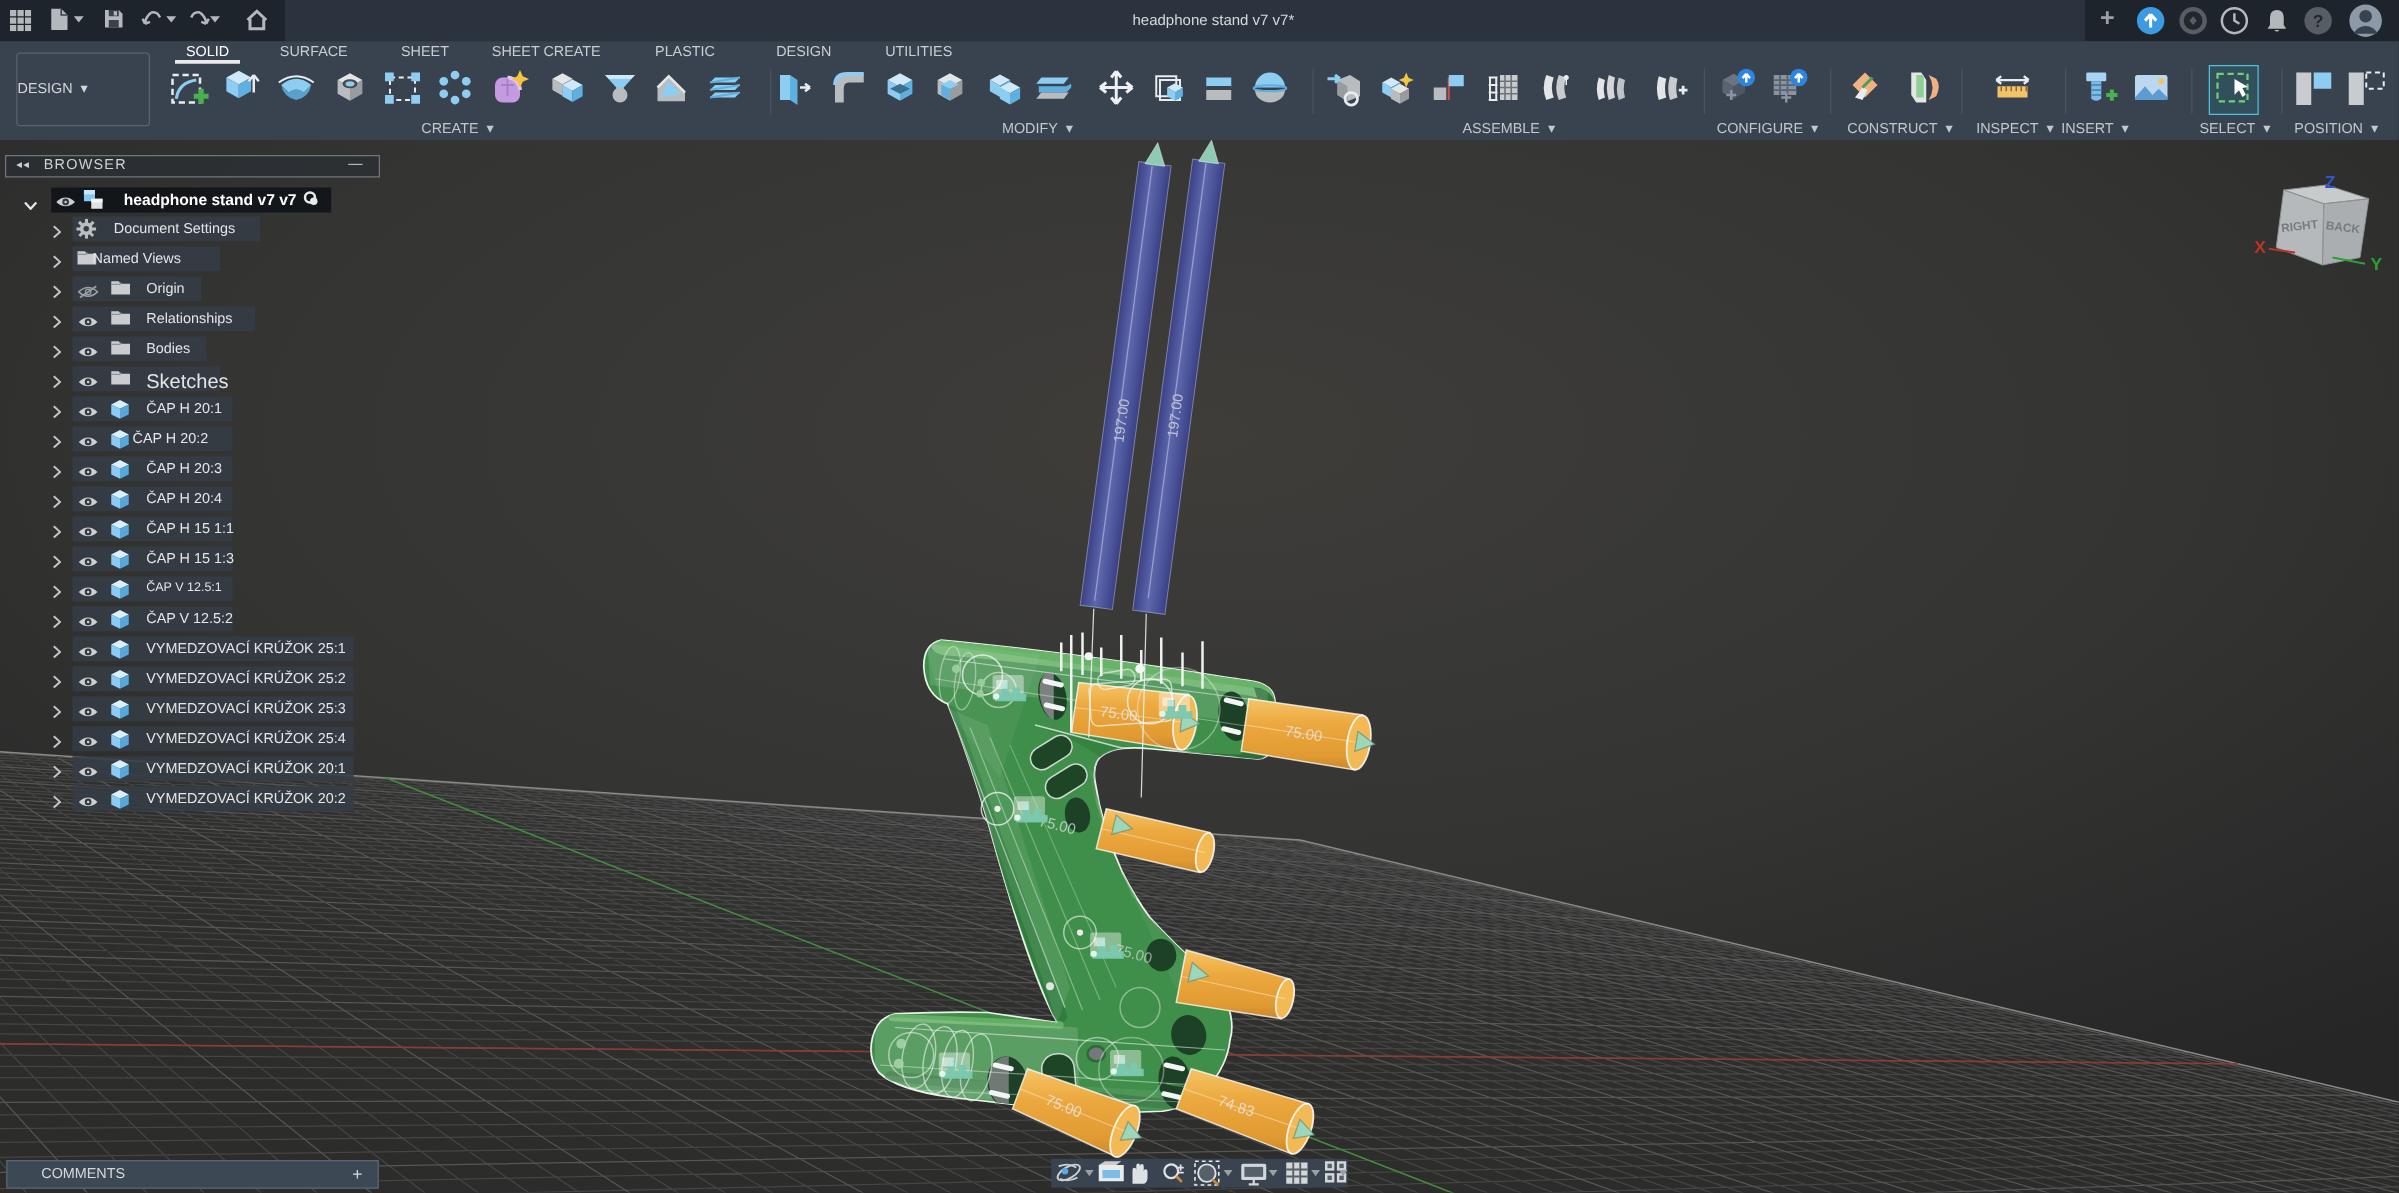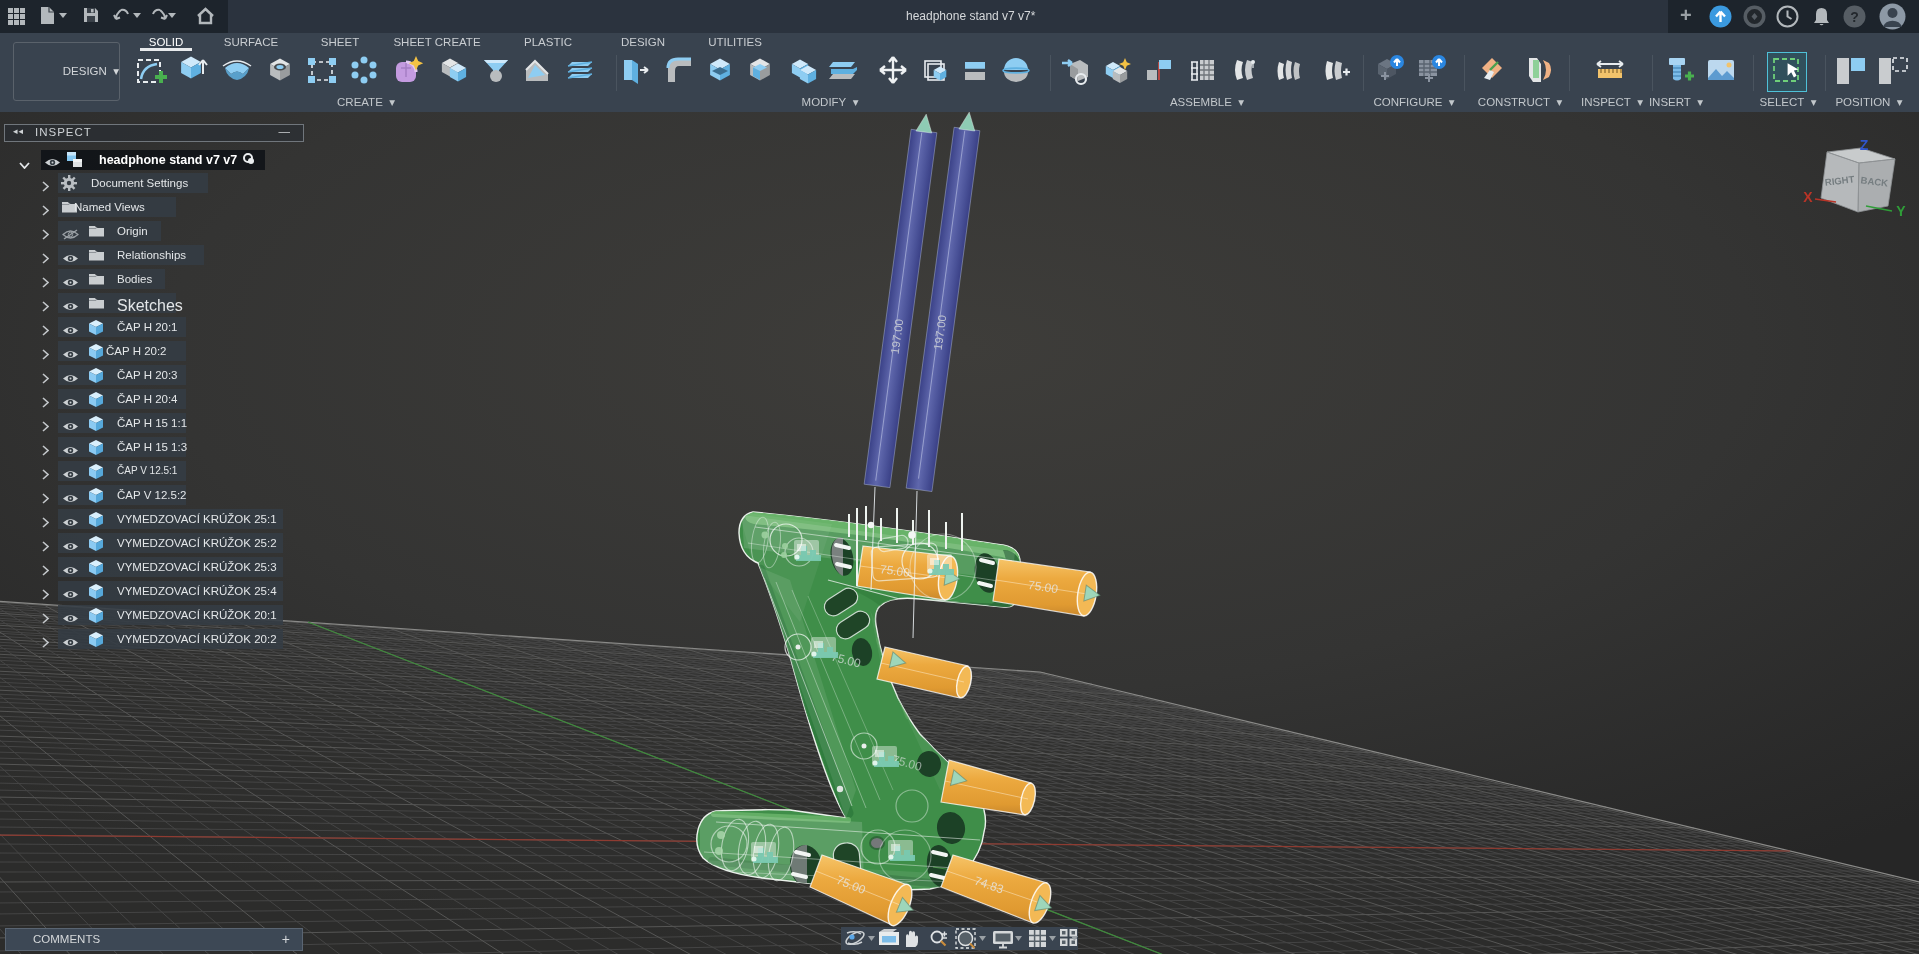--- a/index.html
+++ b/index.html
@@ -5,21 +5,21 @@
 html,body{width:1919px;height:954px;overflow:hidden;background:#2b2b2a;font-family:"Liberation Sans",sans-serif;}
 #titlebar{position:absolute;left:0;top:0;width:1919px;height:33px;background:#1d242c;}
 #doctab{position:absolute;left:228px;top:0;width:1440px;height:33px;background:#2b333e;}
 #toolbar{position:absolute;left:0;top:33px;width:1919px;height:79px;background:#39434f;}
 #viewport{position:absolute;left:0;top:112px;width:1919px;height:842px;}
 .ttxt{position:absolute;top:3px;font-size:12px;color:#cfd3d6;padding-left:20px;}
 .tabtxt{position:absolute;top:3px;font-size:11.5px;color:#c9cdd1;transform:translateX(-50%);white-space:nowrap}
 .grptxt{position:absolute;top:62px;font-size:11.5px;color:#c2c7cb;transform:translateX(-50%);white-space:nowrap}
 .sep{position:absolute;top:22px;height:36px;width:1px;background:#4a545f}
 .ticon{position:absolute;top:21px;width:34px;height:34px;transform:translateX(-50%)}
-#designbtn{position:absolute;left:13px;top:9px;width:107px;height:59px;border:1px solid #5a626b;border-radius:3px;color:#d3d6d9;font-size:11.5px;text-align:right;line-height:57px}
+#designbtn{position:absolute;left:13px;top:9px;width:107px;height:59px;border:1px solid #5a626b;border-radius:3px;color:#d3d6d9;font-size:11.5px;text-align:left;line-height:57px}
 #browser{position:absolute;left:0;top:112px;width:320px;}
 #bheader{position:absolute;left:4px;top:12px;width:300px;height:18px;border:1px solid #70767c;background:rgba(40,46,52,.55);color:#ced2d5;font-size:11.5px;letter-spacing:1px;}
 #comments{position:absolute;left:5px;top:928px;width:298px;height:23px;background:#3d4855;border:1px solid #5a6572;color:#d5d8da;font-size:11.5px;line-height:21px}
 #navbar{position:absolute;left:841px;top:927px;width:237px;height:23px;background:#3a4450;}
 </style></head>
 <body>
 <div id="viewport">
 <svg width="1919" height="842" viewBox="0 112 1919 842">
 <defs>
 <radialGradient id="bgg" cx="50%" cy="28%" r="75%">
@@ -590,21 +590,21 @@
         <rect x="2" y="4" width="12" height="26" fill="#c9cccf"></rect>
         <rect x="16" y="4" width="14" height="13" fill="none" stroke="#e8ecef" stroke-width="1.6" stroke-dasharray="4 3"></rect>
       </svg></div>
 <div style="position:absolute;left:1767px;top:19px;width:40px;height:40px;background:#31505c;border:1px solid #4fc1d8;"><svg width="38" height="38" viewBox="0 0 38 38">
         <rect x="6" y="6" width="24" height="22" fill="none" stroke="#6fcf7a" stroke-width="1.8" stroke-dasharray="5 3"></rect>
         <path d="M24,18 l0,14 4,-4 3,6 3,-2 -3,-6 5,-1 Z" fill="#fff" transform="translate(-2,-6) scale(0.9)"></path>
       </svg></div>
 </div>
 <div id="browser">
 <div id="bheader">
-      <span style="position:absolute;left:30px;top:1px">INSPECT</span>
+      <span style="position:absolute;left:30px;top:1px">BROWSER</span>
       <span style="position:absolute;left:8px;top:1px;font-size:9px">◂◂</span>
       <span style="position:absolute;right:12px;top:0px">—</span>
     </div>
 <div style="position:absolute;left:19px;top:43px"><svg width="11" height="7" viewBox="0 0 11 7">
         <path d="M1,1 L5.5,6 L10,1" fill="none" stroke="#e4e7e9" stroke-width="1.8"></path>
       </svg></div>
 <div style="position:absolute;left:41px;top:38px;width:224px;height:20px;background:rgba(16,20,24,0.92)"></div>
 <div style="position:absolute;left:44px;top:42px"><svg width="17" height="11" viewBox="0 0 17 11">
         <path d="M1,5.5 Q8.5,-1.5 16,5.5 Q8.5,12.5 1,5.5 Z" fill="#ccd0d3"></path>
         <circle cx="8.5" cy="5.5" r="2.7" fill="#343b42"></circle>

